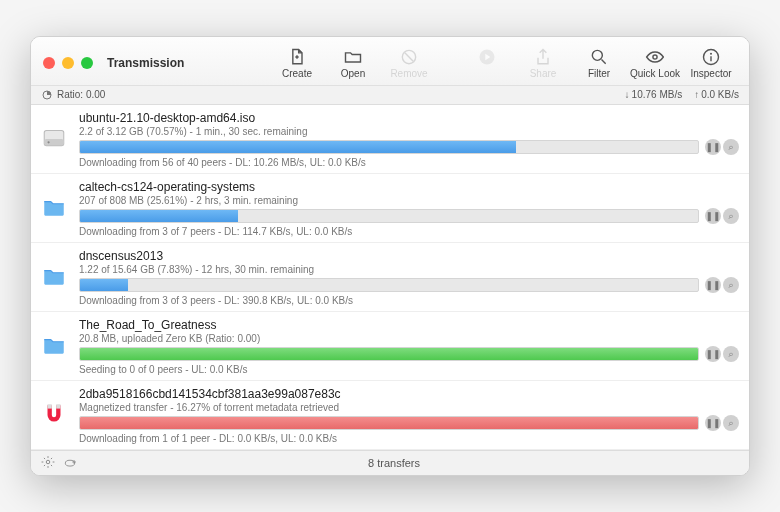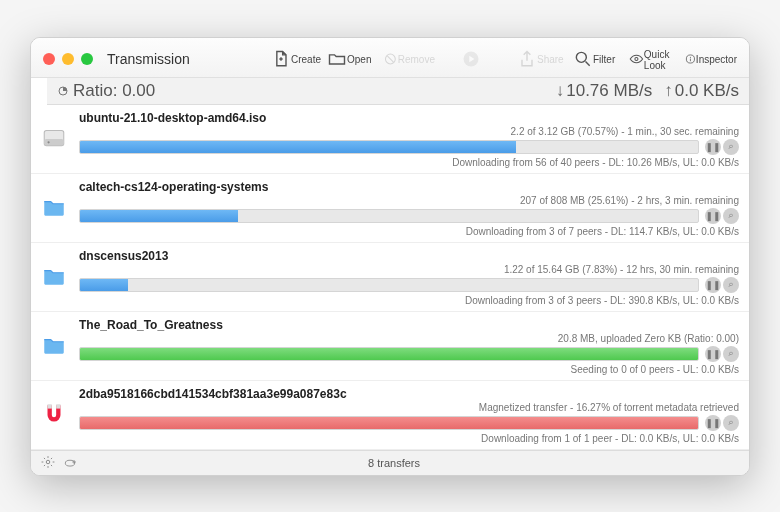--- a/index.html
+++ b/index.html
@@ -2,38 +2,38 @@
 <html><head>
 <meta charset="utf-8">
 <style>
 * { margin: 0; padding: 0; box-sizing: border-box; font-family: -apple-system, "Helvetica Neue", Arial, sans-serif; }
 body { background: #f5f5f5; display: flex; align-items: center; justify-content: center; height: 512px; width: 780px; }
 .window { width: 720px; background: #fff; border-radius: 10px; box-shadow: 0 10px 40px rgba(0,0,0,0.25); overflow: hidden; border: 1px solid #d0d0d0; }
 .titlebar { display: flex; align-items: center; padding: 8px 12px 4px 12px; background: linear-gradient(#fdfdfd,#f3f3f3); border-bottom: 1px solid #e0e0e0; }
 .traffic { display: flex; gap: 7px; margin-right: 14px; }
 .dot { width: 12px; height: 12px; border-radius: 50%; }
 .dot.r { background: #ff5f57; } .dot.y { background: #febc2e; } .dot.g { background: #28c840; }
-.app-title { font-size: 14px; font-weight: 400; color: #333; }
+.app-title { font-size: 12px; font-weight: 700; color: #333; }
 .tb-spacer { flex: 1; }
 .tb-items { display: flex; gap: 4px; }
-.tb-item { display: flex; align-items: center; width: 52px; padding: 2px 0; cursor: pointer; }
+.tb-item { display: flex; flex-direction: column; align-items: center; width: 52px; padding: 2px 0; cursor: pointer; }
 .tb-item svg { width: 20px; height: 20px; }
 .tb-item.disabled { opacity: 0.35; }
 .tb-label { font-size: 10px; color: #444; margin-top: 1px; }
 .tb-item.disabled .tb-label { color: #999; }
-.statusbar { display: flex; align-items: center; background: #f2f2f2; border-bottom: 1px solid #ddd; font-size: 17px; color: #555; padding: 3px 10px; margin-left: 16px; }
+.statusbar { display: flex; align-items: flex-start; background: #f2f2f2; border-bottom: 1px solid #ddd; font-size: 10px; color: #555; padding: 3px 10px; }
 .statusbar .spacer { flex: 1; }
 .arrow { font-weight: bold; margin: 0 2px; color: #666; }
 .torrents { background: #fff; }
 .row { display: flex; align-items: flex-start; padding: 6px 10px 4px 10px; border-bottom: 1px solid #eee; gap: 10px; }
 .icon-col { width: 28px; padding-top: 14px; }
 .icon-col svg { width: 26px; height: 26px; }
 .info-col { flex: 1; min-width: 0; }
-.t-name { font-size: 12px; font-weight: 700; color: #222; }
-.t-sub { font-size: 10px; color: #777; margin: 1px 0; text-align: right; }
+.t-name { font-size: 12px; font-weight: 400; color: #222; }
+.t-sub { font-size: 10px; color: #777; margin: 1px 0; }
 .bar-wrap { display: flex; align-items: center; gap: 6px; margin: 2px 0; }
 .bar { flex: 1; height: 14px; background: #e8e8e8; border-radius: 2px; overflow: hidden; position: relative; border: 1px solid #d5d5d5; }
 .bar-fill { height: 100%; }
 .bar-fill.blue { background: linear-gradient(#6eb8f5,#4a9ce8); }
 .bar-fill.green { background: linear-gradient(#7edc7e,#4fc94f); }
 .bar-fill.red { background: linear-gradient(#f48d8d,#e86a6a); }
 .row-ctrl { display: flex; gap: 2px; }
 .circ-btn { width: 16px; height: 16px; border-radius: 50%; background: #d0d0d0; display: flex; align-items: center; justify-content: center; font-size: 9px; color: #777; cursor: pointer; }
 .footer { display: flex; align-items: center; background: #f2f2f2; border-top: 1px solid #dcdcdc; padding: 4px 10px; font-size: 11px; color: #555; }
 .footer .ftitle { flex: 1; text-align: center; }

